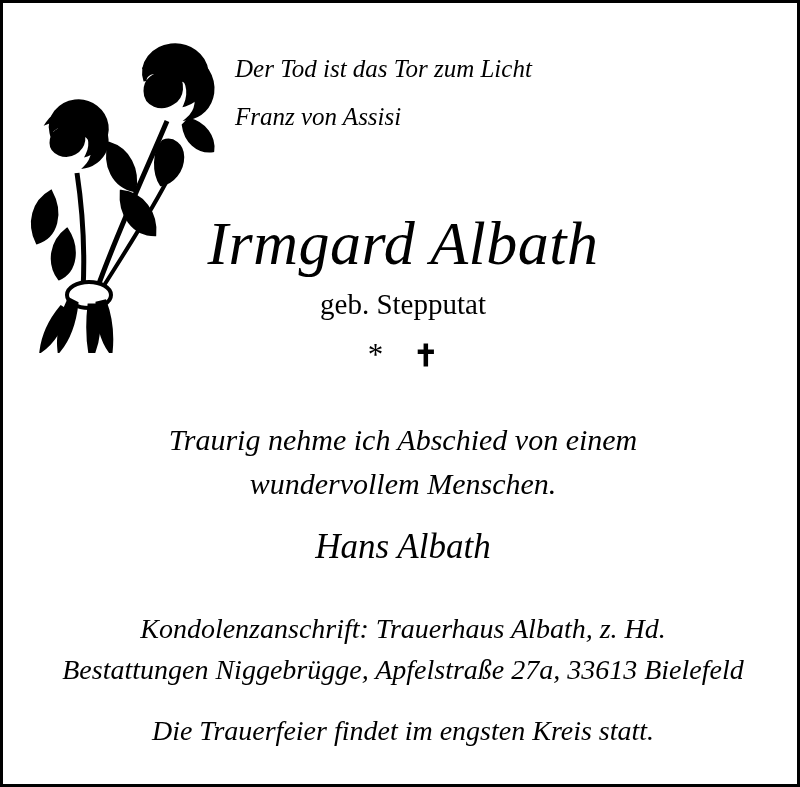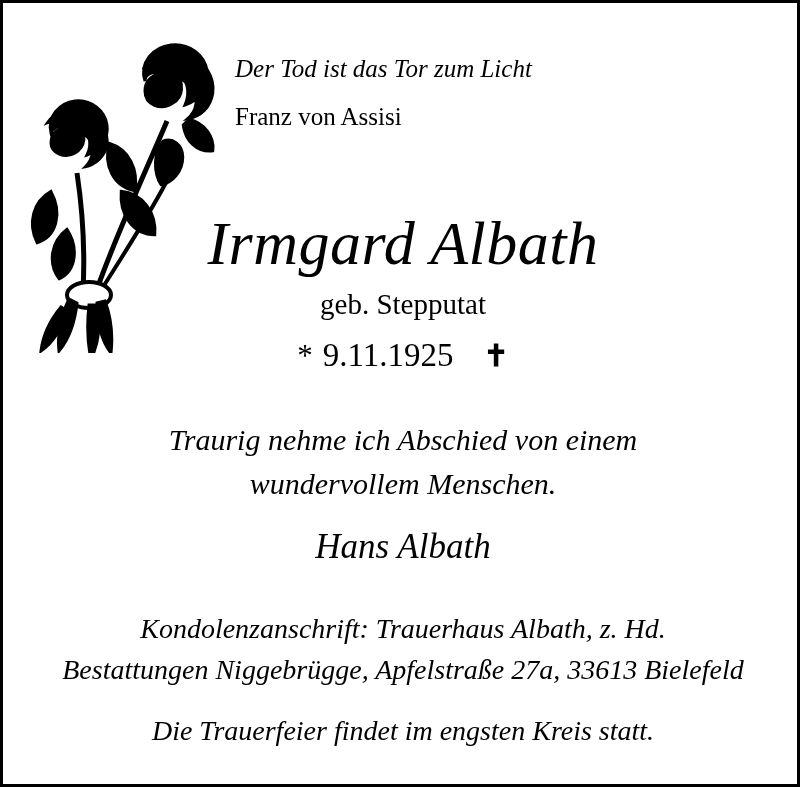--- a/index.html
+++ b/index.html
@@ -42,20 +42,21 @@
     top: 48px;
     width: 552px;
   }
   .quote-line {
     font-style: italic;
     font-size: 25px;
     line-height: 1.42;
     white-space: nowrap;
   }
   .quote-author {
+    font-style: italic;
     font-size: 25px;
     margin-top: 16px;
   }
 
   
   .name-block {
     position: absolute;
     left: 0;
     top: 208px;
     width: 800px;
@@ -188,21 +189,20 @@
     <div class="quote-line">Der Tod ist das Tor zum Licht</div>
     <div class="quote-author">Franz von Assisi</div>
   </div>
 
   <div class="name-block">
     <div class="deceased-name">Irmgard Albath</div>
     <div class="birth-name">geb. Stepputat</div>
     <div class="dates-row">
       <span class="date-item">
         <span class="symbol">*</span>
-        <span>9.11.1925</span>
       </span>
       <span class="date-item">
         <span class="symbol cross">✝</span>
       </span>
     </div>
   </div>
 
   <div class="message-block">
     <div class="message-line">Traurig nehme ich Abschied von einem</div>
     <div class="message-line">wundervollem Menschen.</div>

